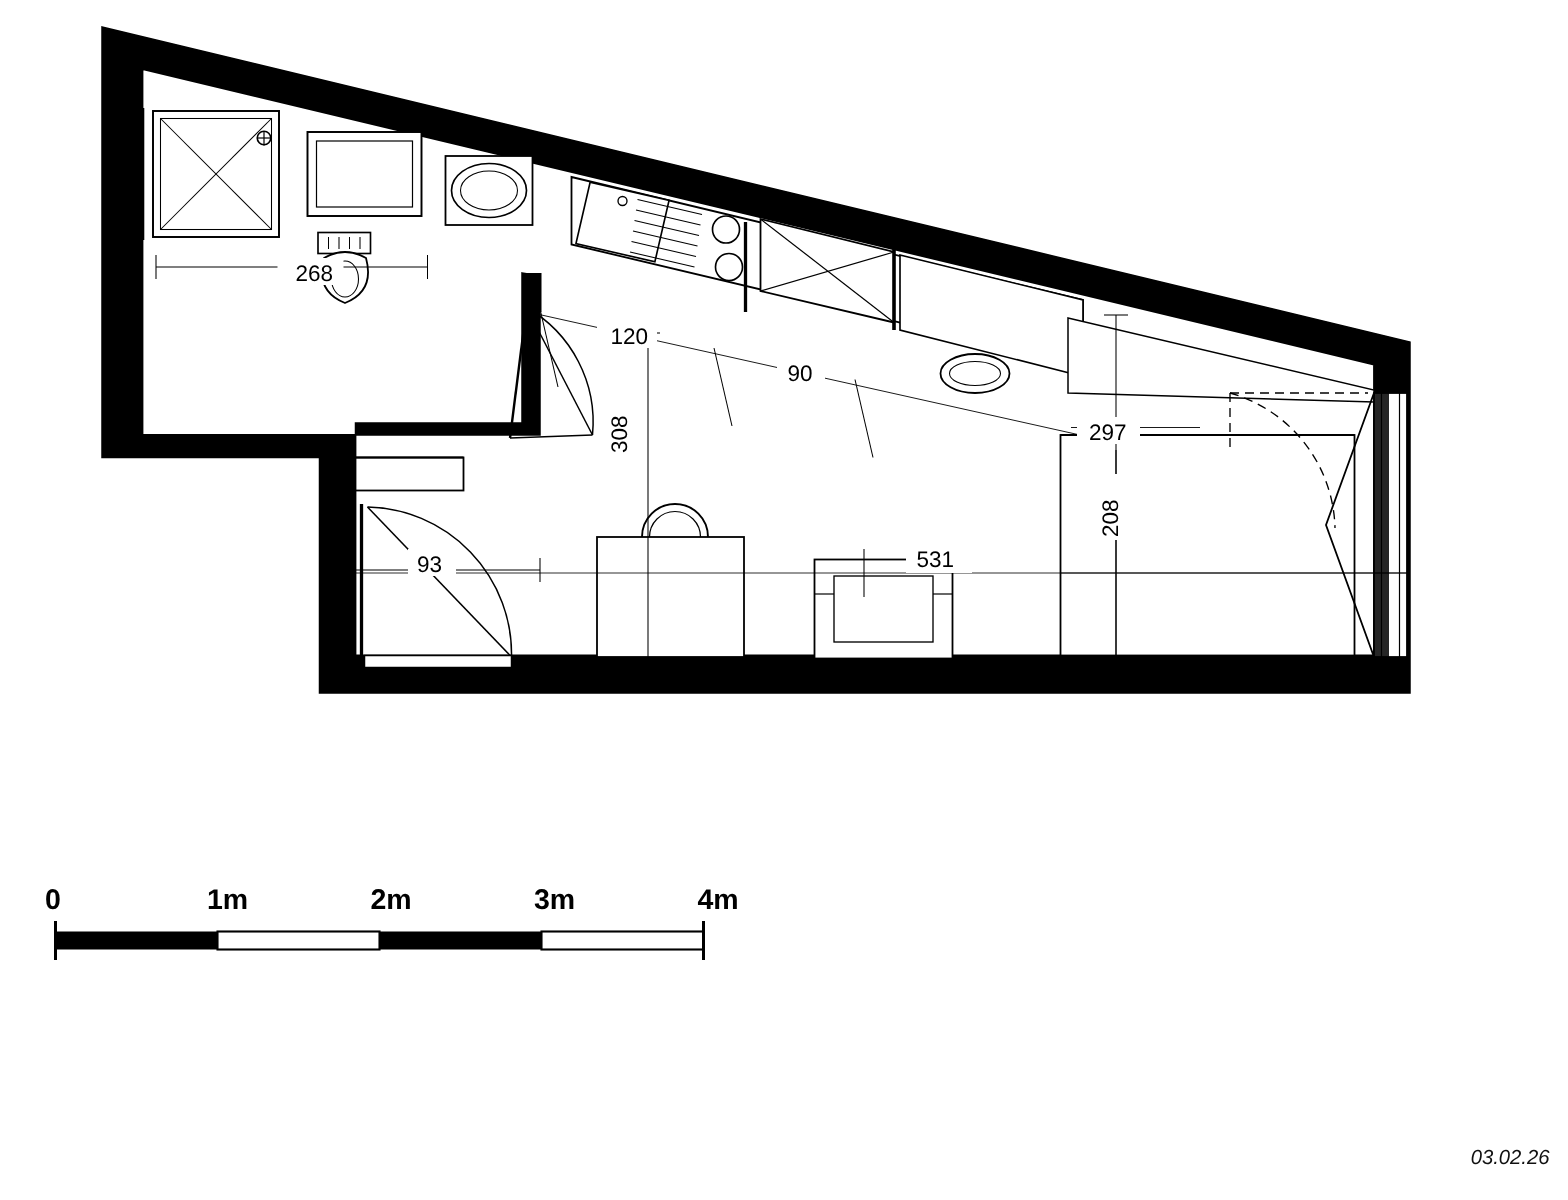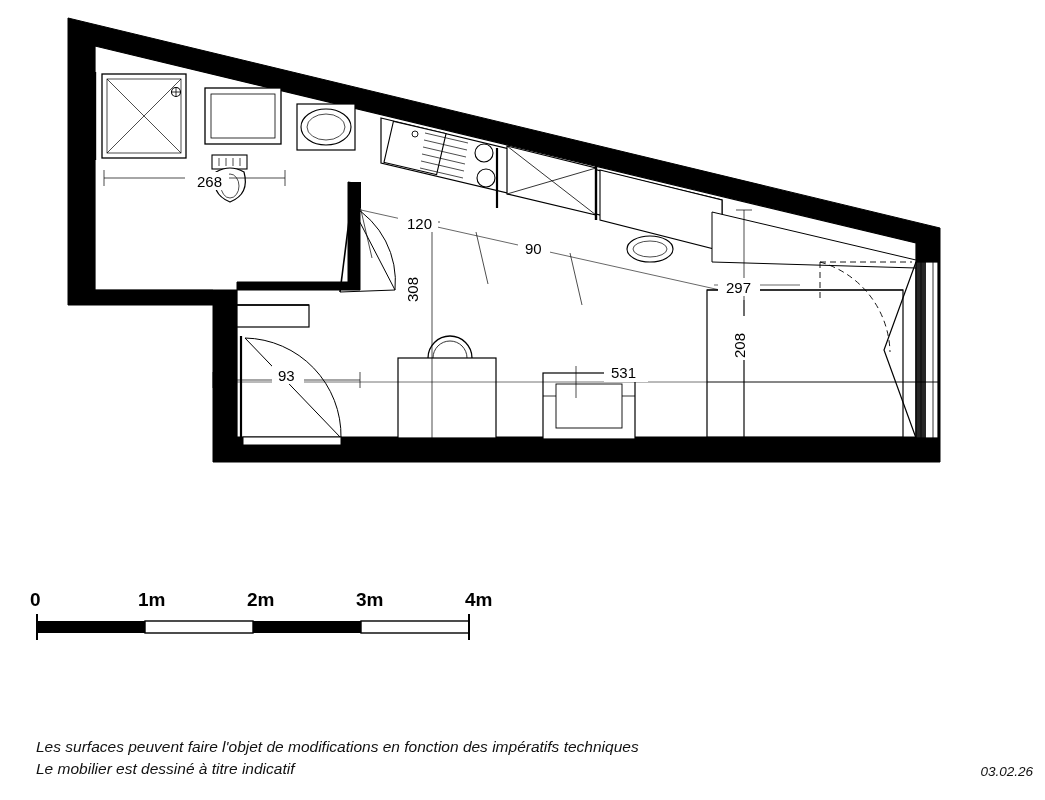--- a/index.html
+++ b/index.html
@@ -271,17 +271,15 @@
       <line x1="37" y1="614" x2="37" y2="640" stroke="#000" stroke-width="2"></line>
       <rect x="37" y="621" width="108" height="12" fill="#000000"></rect>
       <rect x="145" y="621" width="108" height="12" fill="#ffffff" stroke="#000" stroke-width="1.4"></rect>
       <rect x="253" y="621" width="108" height="12" fill="#000000"></rect>
       <rect x="361" y="621" width="108" height="12" fill="#ffffff" stroke="#000" stroke-width="1.4"></rect>
       <line x1="469" y1="614" x2="469" y2="640" stroke="#000" stroke-width="2"></line>
     </g>
 
   </svg>
 
-  <div class="note-text" id="note-line-1">Les surfaces peuvent faire l'objet de modifications en fonction des impératifs techniques</div>
-  <div class="note-text" id="note-line-2">Le mobilier est dessiné à titre indicatif</div>
   <div id="date-stamp">03.02.26</div>
 
 </div>
 
 </body></html>

